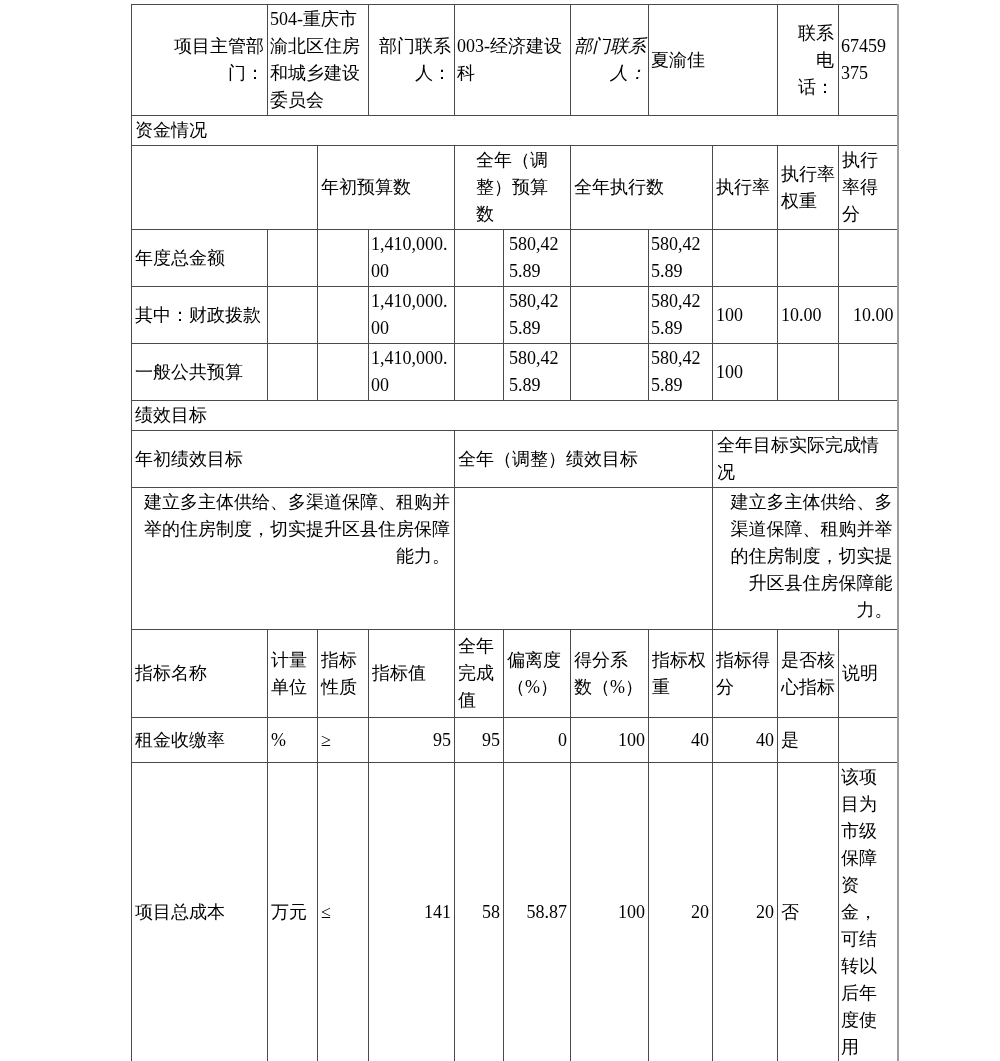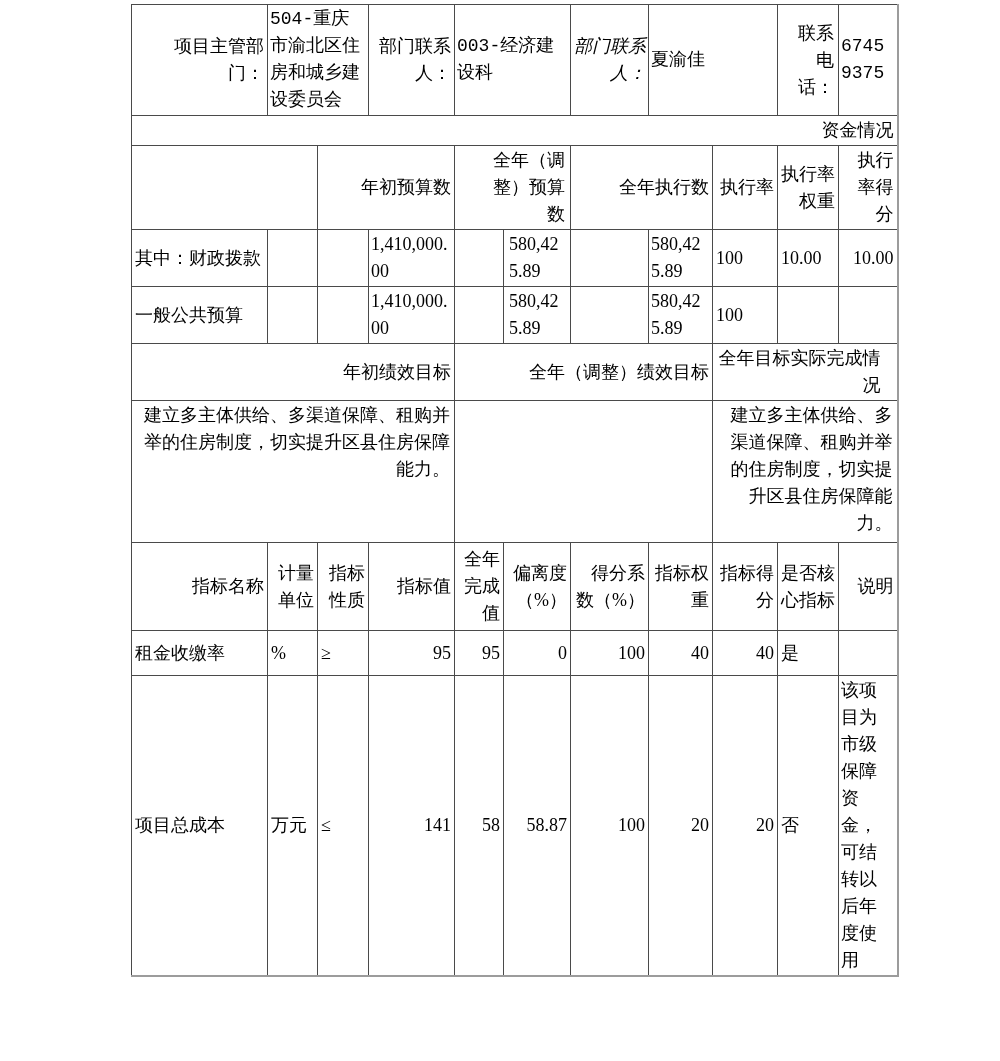--- a/index.html
+++ b/index.html
@@ -18,26 +18,26 @@
     font-size:18px; line-height:27px;
     padding:1px 3px; vertical-align:middle;
     overflow:hidden; word-wrap:break-word;
   }
   
   tr.h110{height:110px} tr.h28{height:28px} tr.h56{height:56px}
   tr.h54{height:54px} tr.h55{height:55px} tr.h27{height:27px}
   tr.h142{height:142px} tr.h88{height:88px} tr.h45{height:45px}
   tr.h190{height:190px}
   
-  .ctr  { text-align:right; }
+  .ctr  { text-align:left; }
   .lbl  { text-align:right; }
   .lbl-indent { padding-left:12px; }
   .lbl-tight  { padding:1px 2px;font-style:italic; }
   .lbl-narrow { padding:1px 4px; }
-  .val  { text-align:left; padding:1px 2px;font-family:Liberation Mono, monospace; }
+  .val  { text-align:left; padding:1px 2px; }
   .num-r{ text-align:right; }
   .brk  { word-break:break-all; }
   .m1   { word-break:break-all; padding:1px 2px; }
   .m2   { word-break:break-all; padding:1px 5px; }
   .m3   { word-break:break-all; padding:1px 2px; }
   .goal { vertical-align:top; text-align:right; padding:1px 4px; }
   .note { vertical-align:top; text-align:left; padding:1px 2px; }
   .pad4 { padding-left:4px; padding-right:16px; }
   .pad5 { padding-left:21px; padding-right:5px; }
 </style>
@@ -78,20 +78,33 @@
     <tr class="h56">
       <td colspan="2"></td>
       <td class="ctr" colspan="2">年初预算数</td>
       <td class="ctr pad5" colspan="2">全年（调整）预算数</td>
       <td class="ctr" colspan="2">全年执行数</td>
       <td class="ctr">执行率</td>
       <td class="ctr">执行率权重</td>
       <td class="ctr">执行率得分</td>
     </tr>
 
+    <tr class="h54">
+      <td>年度总金额</td>
+      <td></td>
+      <td></td>
+      <td class="m1">1,410,000.00</td>
+      <td></td>
+      <td class="m2">580,425.89</td>
+      <td></td>
+      <td class="m3">580,425.89</td>
+      <td></td>
+      <td></td>
+      <td class="num-r"></td>
+    </tr>
     <tr class="h55">
       <td>其中：财政拨款</td>
       <td></td>
       <td></td>
       <td class="m1">1,410,000.00</td>
       <td></td>
       <td class="m2">580,425.89</td>
       <td></td>
       <td class="m3">580,425.89</td>
       <td>100</td>
@@ -105,20 +118,23 @@
       <td class="m1">1,410,000.00</td>
       <td></td>
       <td class="m2">580,425.89</td>
       <td></td>
       <td class="m3">580,425.89</td>
       <td>100</td>
       <td></td>
       <td class="num-r"></td>
     </tr>
 
+    <tr class="h27">
+      <td class="ctr" colspan="11">绩效目标</td>
+    </tr>
     <tr class="h56">
       <td class="ctr" colspan="4">年初绩效目标</td>
       <td class="ctr" colspan="4">全年（调整）绩效目标</td>
       <td class="ctr pad4" colspan="3">全年目标实际完成情况</td>
     </tr>
     <tr class="h142">
       <td class="goal" colspan="4">建立多主体供给、多渠道保障、租购并举的住房制度，切实提升区县住房保障能力。</td>
       <td class="goal" colspan="4"></td>
       <td class="goal" colspan="3">建立多主体供给、多渠道保障、租购并举的住房制度，切实提升区县住房保障能力。</td>
     </tr>

